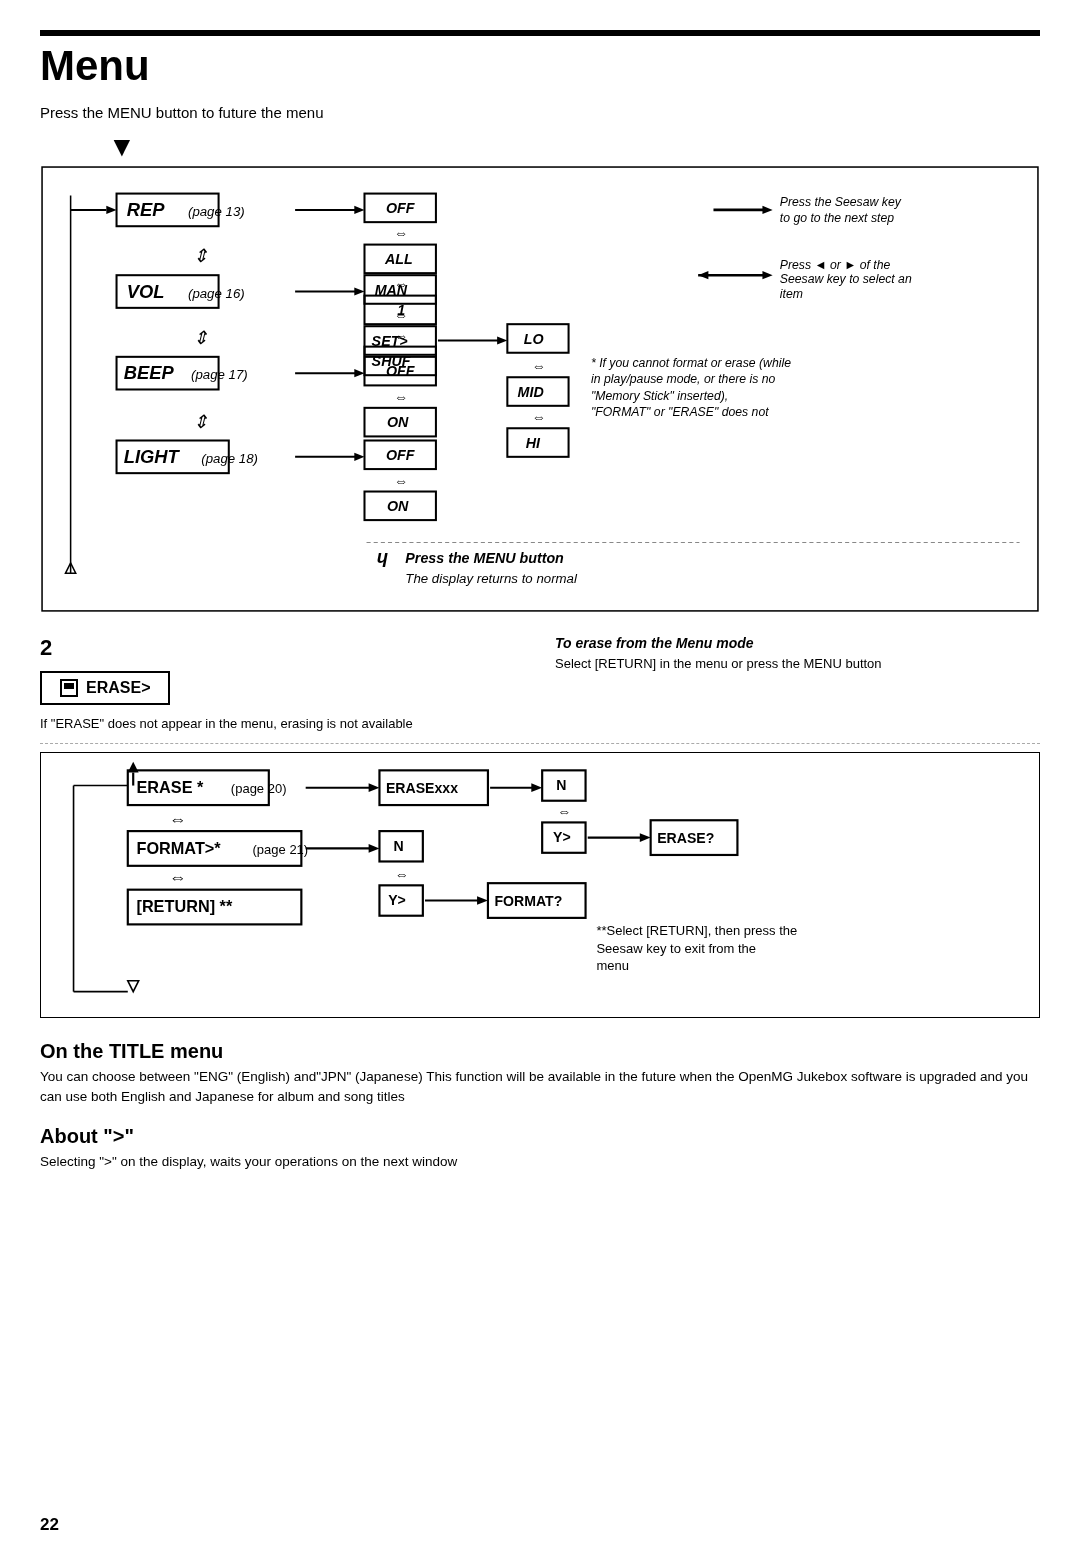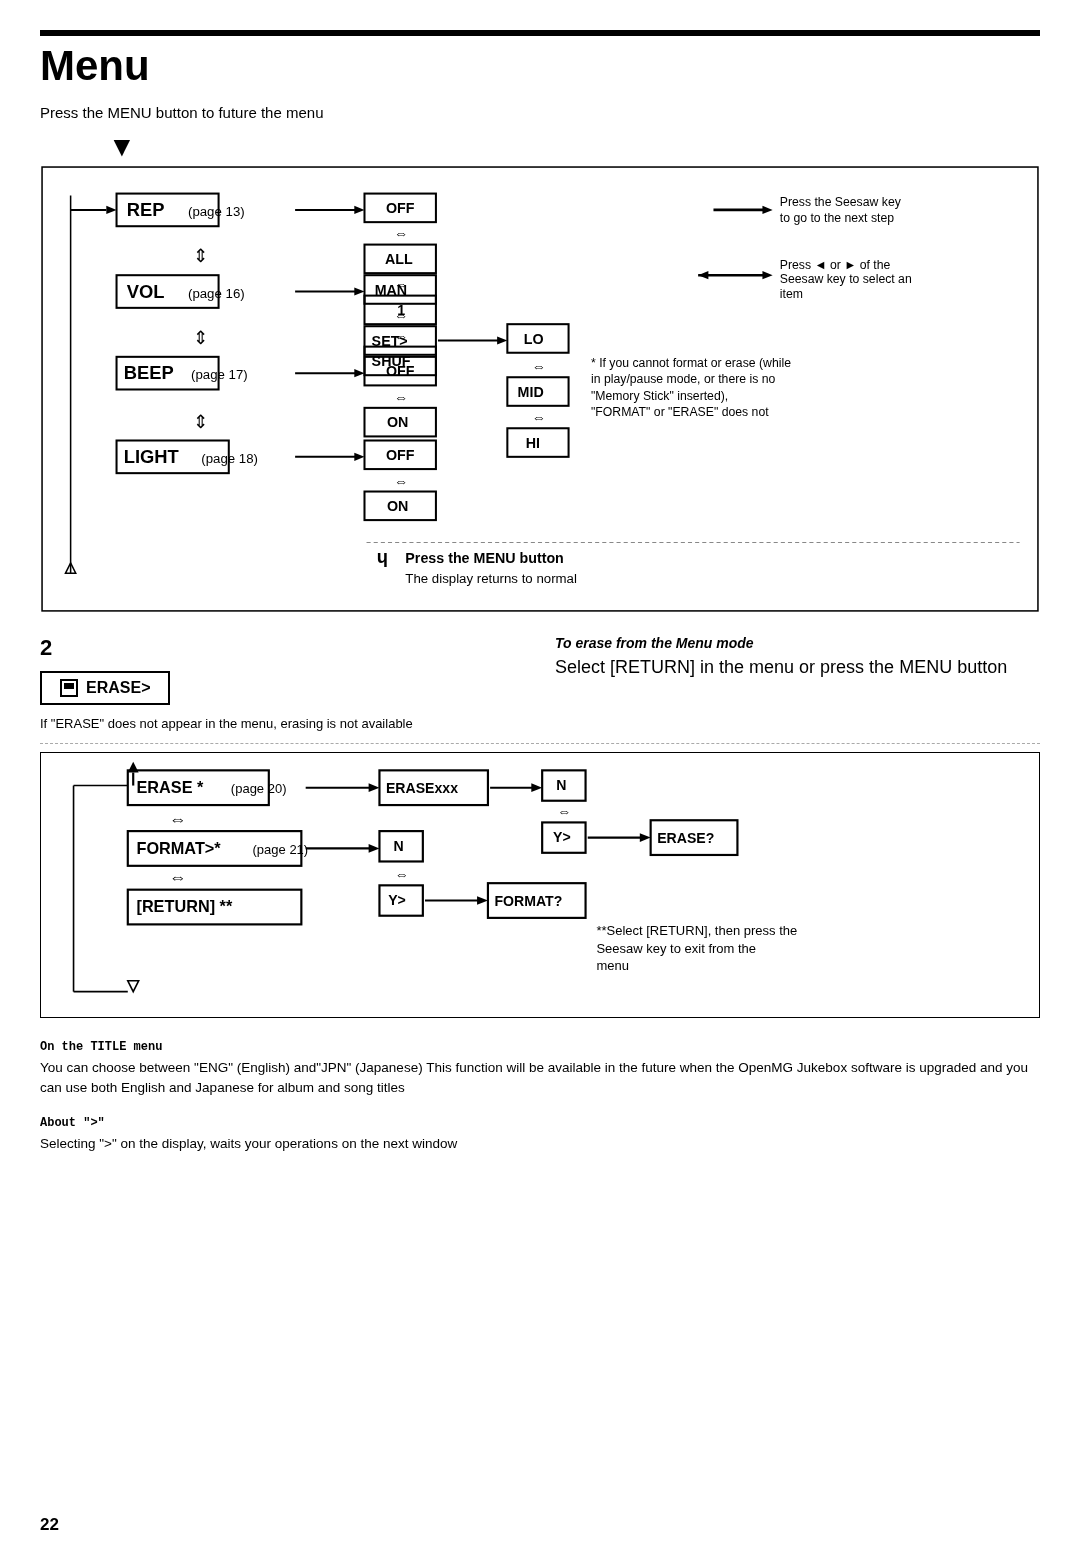--- a/index.html
+++ b/index.html
@@ -26,20 +26,21 @@
     .intro-text {
       font-size: 15px;
       margin-bottom: 10px;
     }
 
     
     .diagram-outer {
       position: relative;
       width: 100%;
       margin-bottom: 18px;
+      font-style: italic;
     }
 
     .diagram-top-arrow {
       display: flex;
       justify-content: flex-start;
       padding-left: 68px;
       margin-bottom: 2px;
     }
 
     .down-arrow-large {
@@ -126,24 +127,23 @@
       margin-top: 6px;
       position: relative;
     }
 
     
     .title-menu-section {
       margin-top: 22px;
     }
 
     .section-title-bold {
-      font-size: 12px;
+      font-size: 20px;
       font-weight: 900;
       margin-bottom: 4px;
-      font-family: Liberation Mono, monospace;
     }
 
     .section-body {
       font-size: 13.5px;
       line-height: 1.5;
     }
 
     .about-section {
       margin-top: 18px;
     }
@@ -161,21 +161,21 @@
     .exit-section {
       margin-top: 0;
     }
     .exit-title {
       font-size: 14px;
       font-weight: 900;
       font-style: italic;
       margin-bottom: 4px;
     }
     .exit-body {
-      font-size: 18px;
+      font-size: 13px;
       line-height: 1.4;
     }
   </style>
 </head>
 <body>
 
 <h1 class="page-title">Menu</h1>
 
 <p class="intro-text">
   <span>Press the MENU button to future the menu</span>

